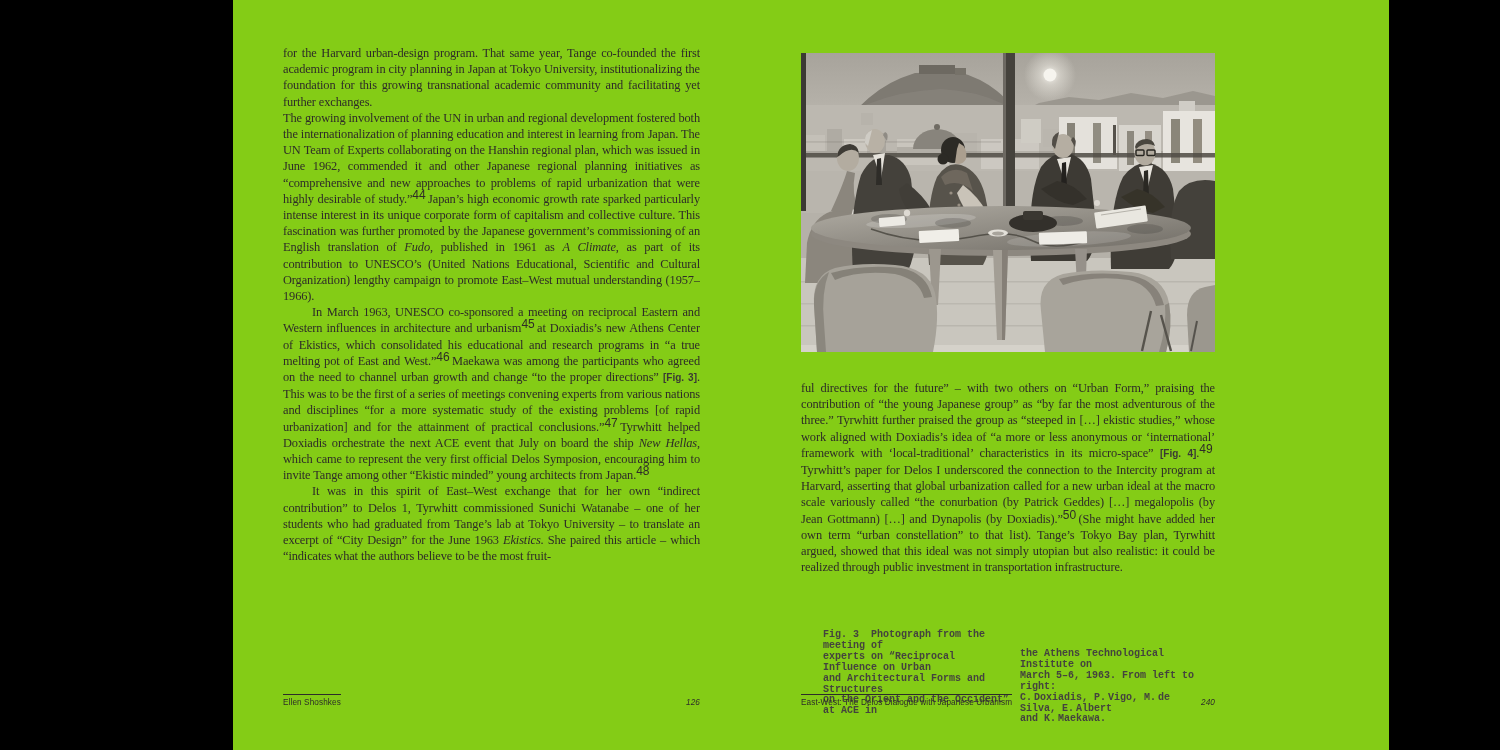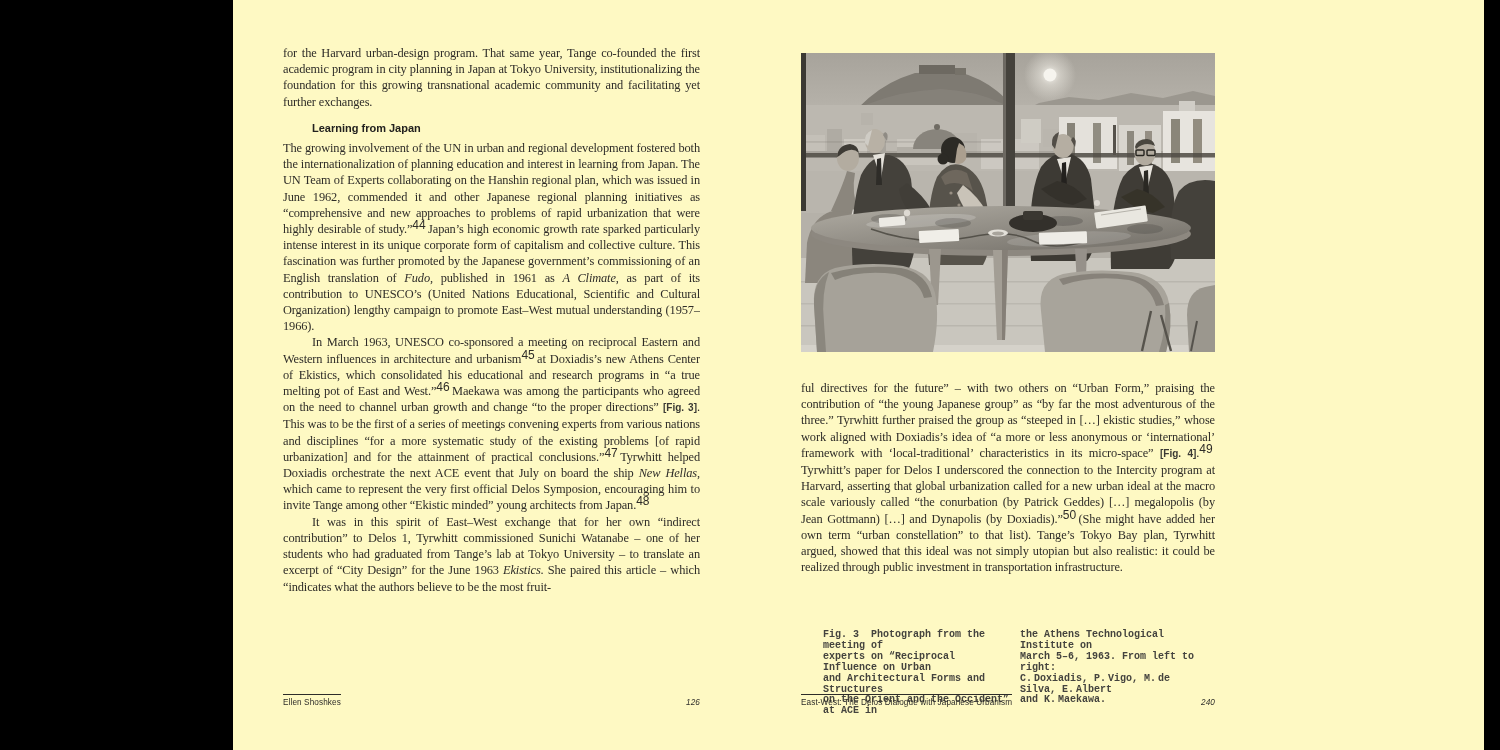--- a/index.html
+++ b/index.html
@@ -1,22 +1,22 @@
 <!DOCTYPE html>
 <html><head>
 <meta charset="utf-8">
 <style>
   html,body{margin:0;padding:0;}
   body{
     width:1500px;height:750px;background:#000;position:relative;overflow:hidden;
     font-family:"Liberation Serif",serif;
   }
   .spread{
-    position:absolute;left:233px;top:0;width:1251px;height:750px;
-    background:#fef9c3;
+    position:absolute;left:233px;top:0;width:1156px;height:750px;
+    background:#84cc16;
   }
   
   .textcol{
     position:absolute;
     font-family:"Liberation Serif",serif;
     font-size:12.4px;line-height:16.2px;color:#2e2c28;
     text-align:justify;letter-spacing:-0.12px;
   }
   .textcol p{margin:0;}
   .textcol p.indent{text-indent:29px;}
@@ -39,41 +39,40 @@
     background:#b5b1a9;overflow:hidden;
   }
   .photo svg{display:block;width:100%;height:100%;}
   
   .caption{
     position:absolute;top:630px;
     font-family:Liberation Mono, monospace;font-size:10px;font-weight:700;
     color:#44433e;line-height:10.9px;white-space:pre-line;letter-spacing:0;
   }
   .caption.c1{left:590px;width:190px;}
-  .caption.c2{left:787px;width:180px;}
+  .caption.c2{left:787px;width:180px;margin-top:19px;}
   
   .footer{
     position:absolute;top:694px;display:flex;justify-content:space-between;
     font-family:"Liberation Sans",sans-serif;font-size:8.2px;color:#2d2c29;
     letter-spacing:0.1px;
   }
   .footer .label{border-top:1px solid #2d2c29;padding-top:3px;text-align:center;}
   .footer .pagenum{padding-top:4px;font-style:italic;}
   .footer.fl{left:50px;width:417px;}
   .footer.fr{left:568px;width:414px;}
 </style>
 </head>
 <body>
 
 <div class="spread">
 
   <div>
     <div class="textcol" style="left:50px;top:45px;width:417px;height:645px;overflow:hidden;">
       <p><span>for the Harvard urban-design program. That same year, Tange co-founded the first academic program in city planning in Japan at Tokyo University, institutionalizing the foundation for this growing transnational academic community and facilitating yet further exchanges.</span></p>
-      <div class="heading">Learning from Japan</div>
       <p><span>The growing involvement of the UN in urban and regional development fostered both the internationalization of planning education and interest in learning from Japan. The UN Team of Experts collaborating on the Hanshin regional plan, which was issued in June 1962, commended it and other Japanese regional planning initiatives as “comprehensive and new approaches to problems of rapid urbanization that were highly desirable of study.”</span><span class="seg-sup">44</span><span> Japan’s high economic growth rate sparked particularly intense interest in its unique corporate form of capitalism and collective culture. This fascination was further promoted by the Japanese government’s commissioning of an English translation of </span><span class="seg-i">Fudo</span><span>, published in 1961 as </span><span class="seg-i">A Climate</span><span>, as part of its contribution to UNESCO’s (United Nations Educational, Scientific and Cultural Organization) lengthy campaign to promote East–West mutual understanding (1957–1966).</span></p>
       <p class="indent"><span>In March 1963, UNESCO co-sponsored a meeting on reciprocal Eastern and Western influences in architecture and urbanism</span><span class="seg-sup">45</span><span> at Doxiadis’s new Athens Center of Ekistics, which consolidated his educational and research programs in “a true melting pot of East and West.”</span><span class="seg-sup">46</span><span> Maekawa was among the participants who agreed on the need to channel urban growth and change “to the proper directions” </span><span class="seg-fig">[Fig.&nbsp;3]</span><span>. This was to be the first of a series of meetings convening experts from various nations and disciplines “for a more systematic study of the existing problems [of rapid urbanization] and for the attainment of practical conclusions.”</span><span class="seg-sup">47</span><span> Tyrwhitt helped Doxiadis orchestrate the next ACE event that July on board the ship </span><span class="seg-i">New Hellas</span><span>, which came to represent the very first official Delos Symposion, encouraging him to invite Tange among other “Ekistic minded” young architects from Japan.</span><span class="seg-sup">48</span></p>
       <p class="indent"><span>It was in this spirit of East–West exchange that for her own “indirect contribution” to Delos 1, Tyrwhitt commissioned Sunichi Watanabe – one of her students who had graduated from Tange’s lab at Tokyo University – to translate an excerpt of “City Design” for the June 1963 </span><span class="seg-i">Ekistics</span><span>. She paired this article – which “indicates what the authors believe to be the most fruit-</span></p>
     </div>
     <div class="footer fl">
       <span class="label">Ellen Shoshkes</span>
       <span class="pagenum">126</span>
     </div>
   </div>
 

